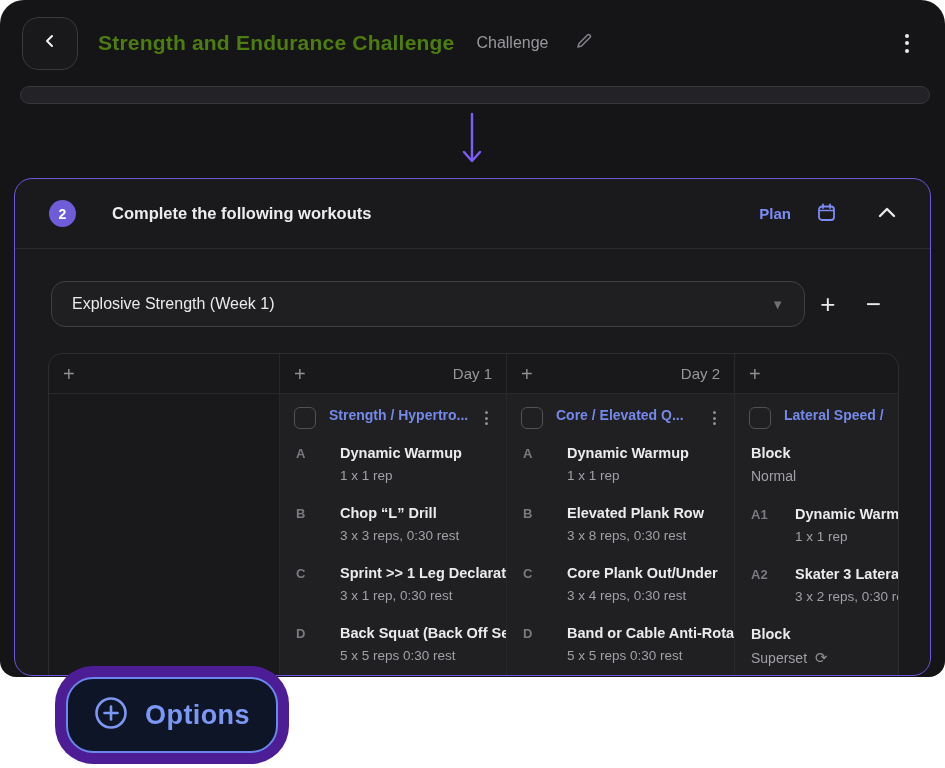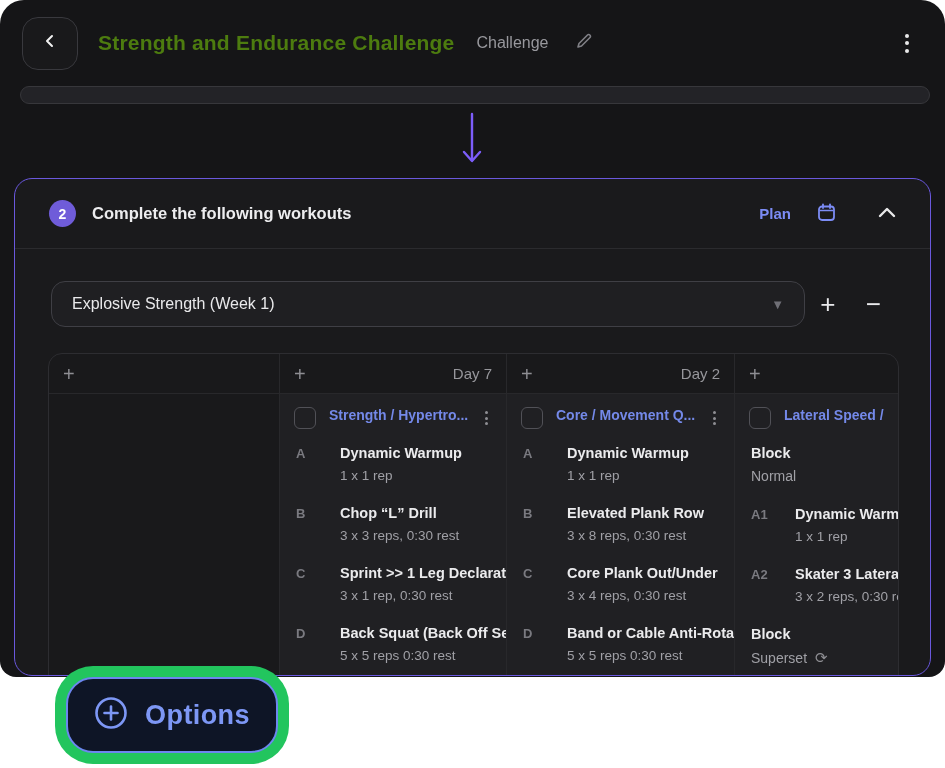--- a/index.html
+++ b/index.html
@@ -43,21 +43,21 @@
     overflow:hidden;
   }
   .step-header {
     height:70px; display:flex; align-items:center; padding:0 34px;
     border-bottom:1px solid #2b2b2e;
   }
   .step-badge {
     width:27px; height:27px; border-radius:50%; background:#6f5cd9; color:#fff;
     font-size:14px; font-weight:700; display:flex; align-items:center; justify-content:center; flex:0 0 auto;
   }
-  .step-title { font-size:16.5px; font-weight:700; color:#ededef; margin-left:16px; }
+  .step-title { font-size:16.5px; font-weight:700; color:#ededef; margin-left:36px; }
   .plan-link { margin-left:auto; display:flex; align-items:center; gap:26px; color:#7c8cf5; font-size:15px; font-weight:700; cursor:pointer; }
   .collapse-btn { margin-left:42px; display:flex; cursor:pointer; }
   
   .select-row { display:flex; align-items:center; margin:32px 34px 16px 36px; }
   .week-select {
     flex:0 0 754px; height:46px; background:#1f1f22; border:1px solid #3f3f45; border-radius:14px;
     display:flex; align-items:center; padding:0 20px; cursor:pointer;
   }
   .week-select .val { font-size:16px; color:#e9e9eb; font-weight:500; }
   .week-select .caret { margin-left:auto; color:#6f6f76; font-size:13px; }
@@ -91,21 +91,21 @@
   .ex-letter { color:#7a7a80; font-size:13px; font-weight:700; padding-top:1px; }
   .ex-name { color:#ebebed; font-size:14.5px; font-weight:700; }
   .ex-detail { color:#a0a0a6; font-size:13.5px; margin-top:7px; font-weight:500; }
   .block-row { margin-bottom:22px; white-space:nowrap; }
   .block-label { color:#ebebed; font-size:14.5px; font-weight:700; }
   .block-type { color:#a0a0a6; font-size:14px; margin-top:7px; font-weight:500; display:flex; align-items:center; gap:8px; }
   .sync-icon { color:#8e8e93; font-size:15px; }
   
   .options-ring {
     position:absolute; left:55px; top:666px; width:234px; height:98px;
-    background:#22c55e; border-radius:38px;
+    background:#4c1d95; border-radius:38px;
   }
   .options-btn {
     position:absolute; left:11px; top:11px; right:11px; bottom:11px;
     background:#0e1526; border:2px solid #6c86ef; border-radius:27px;
     display:flex; align-items:center; justify-content:center; gap:17px; cursor:pointer;
   }
   .options-label { color:#7d97f5; font-size:27px; font-weight:600; letter-spacing:.4px; }
 </style>
 </head>
 <body>
@@ -179,21 +179,21 @@
       <div class="mini-btn">−</div>
     </div>
 
     <div class="grid">
 
       <div class="ghead">
         <span class="plus-glyph">+</span>
       </div>
       <div class="ghead">
         <span class="plus-glyph">+</span>
-        <span class="day-label">Day 7</span>
+        <span class="day-label">Day 1</span>
       </div>
       <div class="ghead">
         <span class="plus-glyph">+</span>
         <span class="day-label">Day 2</span>
       </div>
       <div class="ghead">
         <span class="plus-glyph">+</span>
       </div>
 
       <div class="gcol"></div>
@@ -236,21 +236,21 @@
                 <div class="ex-name">Back Squat (Back Off Set)</div>
                  <div class="ex-detail">5 x 5 reps  0:30 rest</div>
               </div>
           </div>
         </div>
       </div>
 
       <div class="gcol filled">
         <div class="wk-head">
           <div class="checkbox"></div>
-          <div class="wk-title">Core / Movement Q...</div>
+          <div class="wk-title">Core / Elevated Q...</div>
           <div class="wk-kebab">
               <i></i>
               <i></i>
               <i></i>
             </div>
         </div>
         <div class="ex-list">
           <div class="ex-row">
             <div class="ex-letter">A</div>
             <div>

